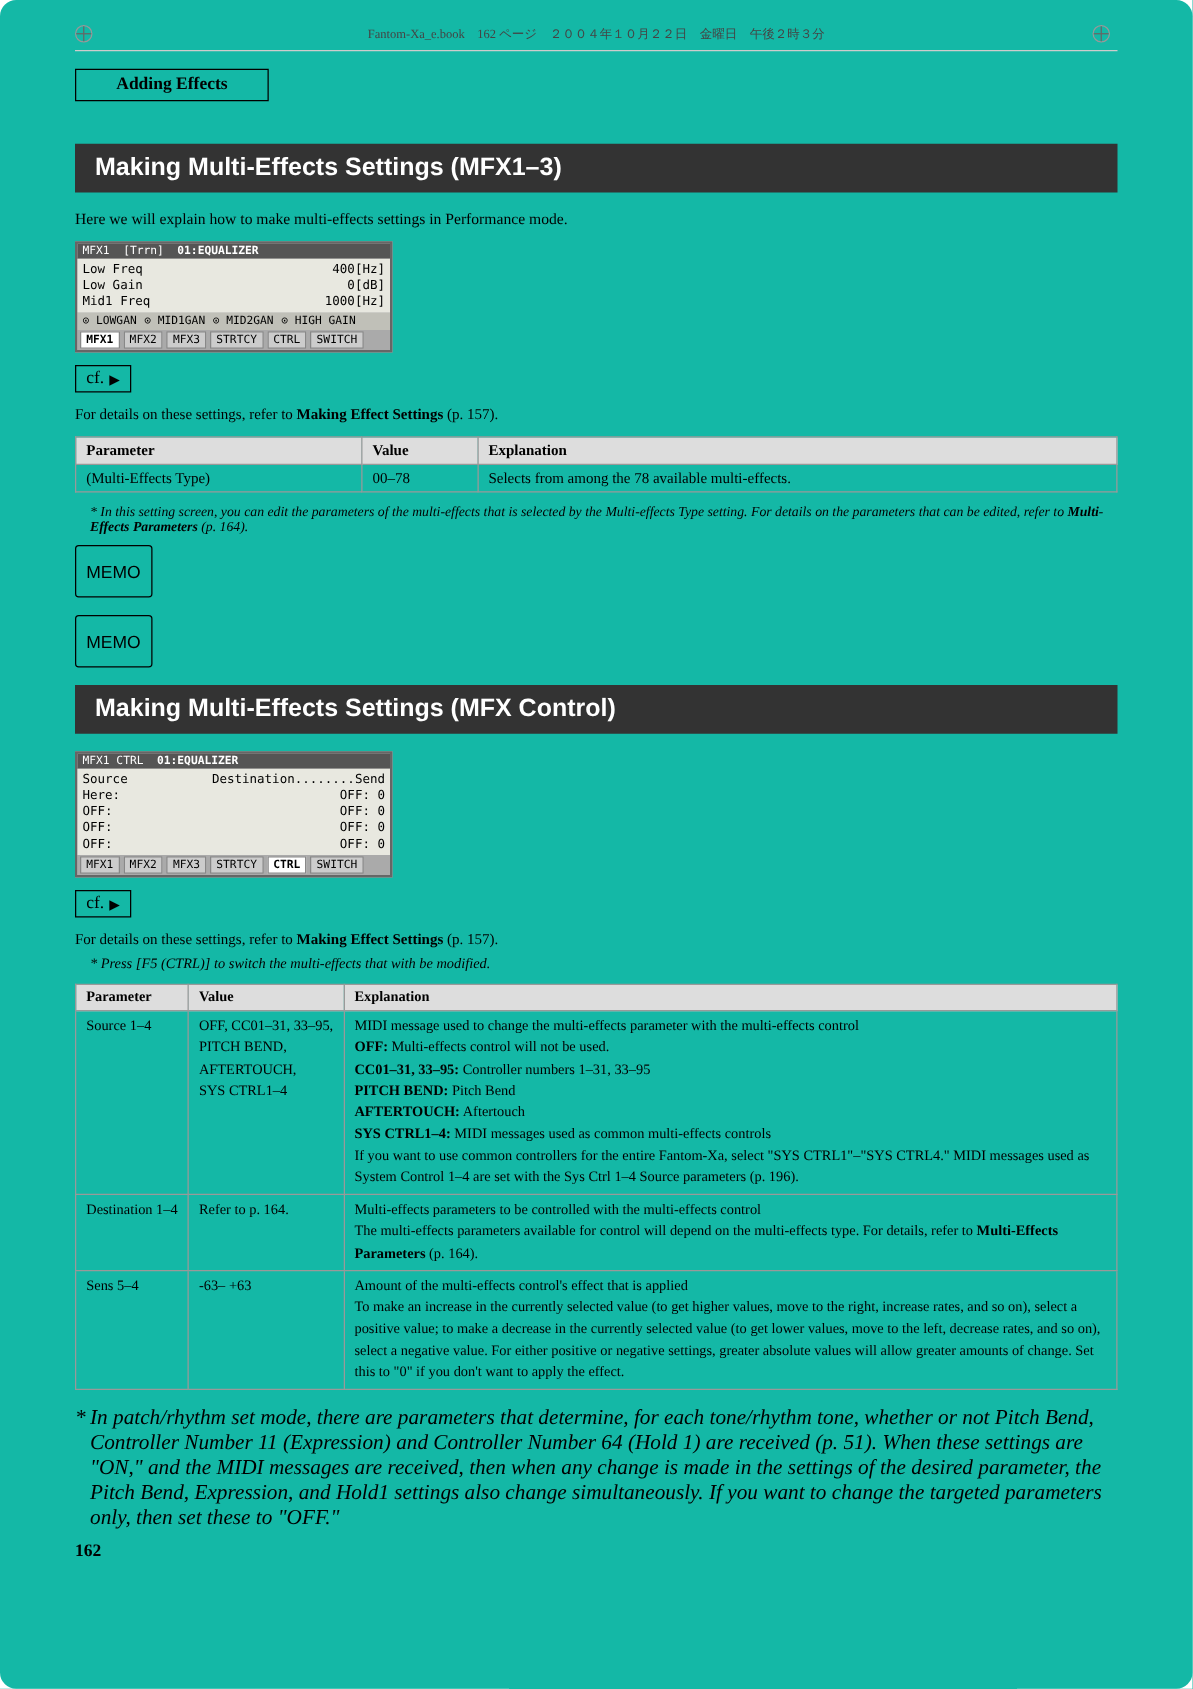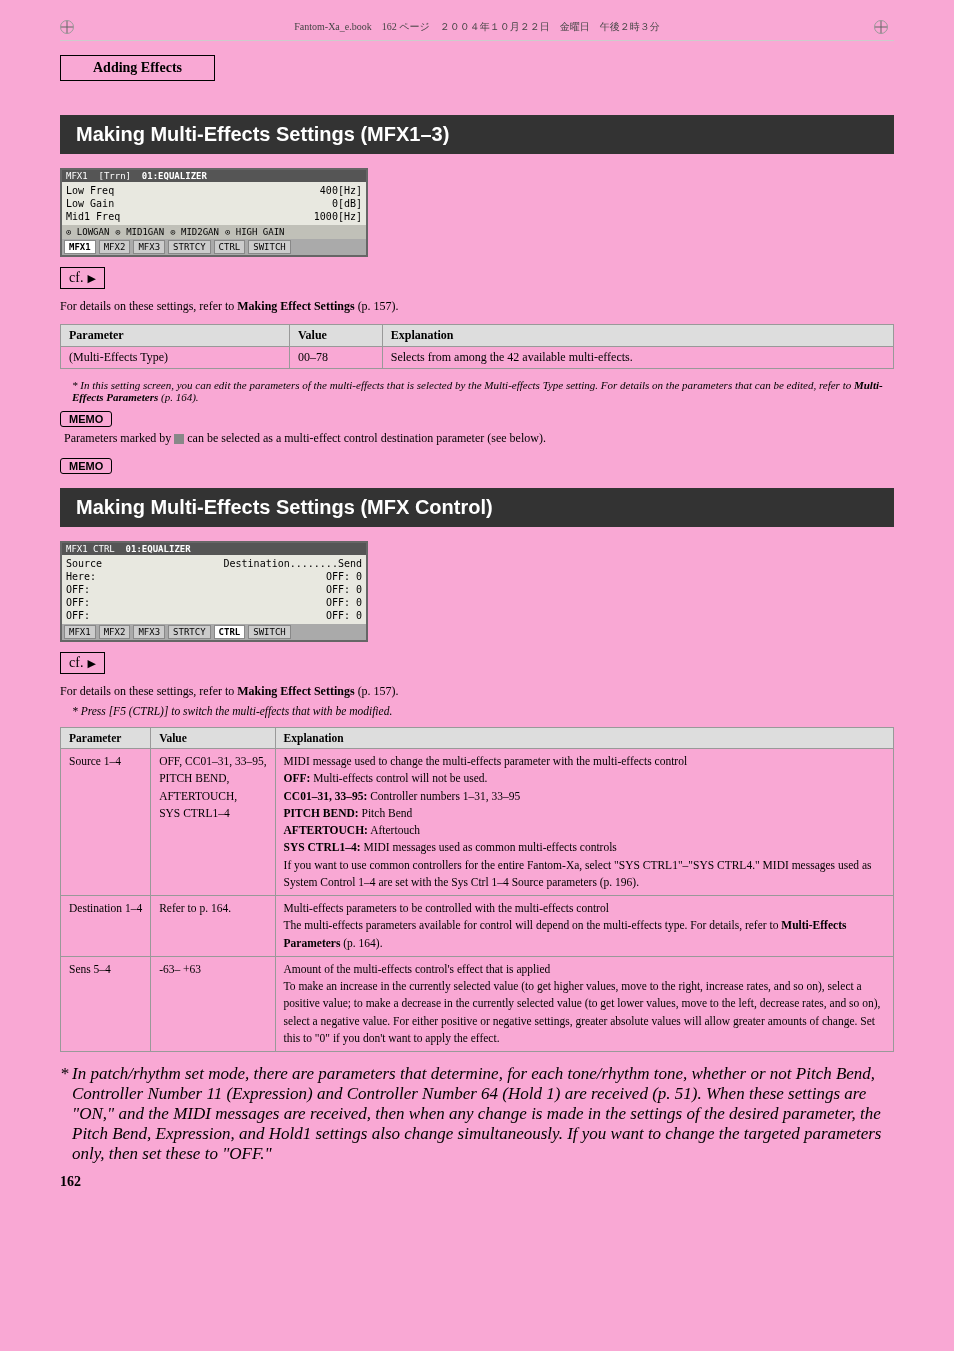--- a/index.html
+++ b/index.html
@@ -8,23 +8,24 @@
       font-family: 'Times New Roman', Times, serif;
       font-size: 13px;
       color: #000;
       width: 954px;
       min-height: 1351px;
       padding: 0;
     }
     .page-container {
       width: 954px;
       min-height: 1351px;
-      background: #f9a8d4;
+      background: #14b8a6;
       position: relative;
       padding: 20px 60px 40px 60px;
+      border-radius: 13px;
     }
     
     .header-bar {
       display: flex;
       align-items: center;
       font-size: 10px;
       color: #333;
       border-bottom: 1px solid #ccc;
       padding-bottom: 6px;
       margin-bottom: 14px;
@@ -86,21 +87,21 @@
 
     
     .screen-sim {
       background: #ccc;
       border: 2px solid #666;
       display: inline-block;
       margin-bottom: 10px;
       font-family: monospace;
       font-size: 10px;
       padding: 0;
-      width: 308px;
+      width: 254px;
     }
     .screen-title {
       background: #555;
       color: #fff;
       padding: 1px 4px;
       display: flex;
       justify-content: space-between;
       font-size: 10px;
     }
     .screen-body {
@@ -181,23 +182,23 @@
     }
     .note-text::before {
       content: '* ';
       font-style: italic;
     }
 
     .memo-box {
       display: inline-block;
       border: 1.5px solid #000;
       border-radius: 3px;
-      padding: 1px 8px;
-      font-size: 11px;
-      font-weight: bold;
+      padding: 12px 8px;
+      font-size: 14px;
+      font-weight: normal;
       margin-bottom: 4px;
       font-family: Arial, sans-serif;
     }
     .memo-content {
       font-size: 12px;
       margin-bottom: 12px;
       padding-left: 4px;
     }
     .memo-block {
       margin-bottom: 10px;
@@ -281,20 +282,21 @@
   <div class="section-label-box">
     <span>Adding Effects</span>
   </div>
 
   
   <div class="chapter-heading">
     <span>Making Multi-Effects Settings (MFX1–3)</span>
   </div>
 
   
+  <p class="intro-text">Here we will explain how to make multi-effects settings in Performance mode.</p>
 
   
   <div class="screen-sim">
     <div class="screen-title">
       <span style="font-size:9px;">MFX1&nbsp;&nbsp;[Trrn]&nbsp;&nbsp;<strong>01:EQUALIZER</strong></span>
     </div>
     <div class="screen-body">
       <div>
           <span>Low Freq</span>
           <span>400[Hz]</span>
@@ -341,36 +343,33 @@
       <tr>
         <th>Parameter</th>
         <th>Value</th>
         <th>Explanation</th>
       </tr>
     </thead>
     <tbody>
       <tr>
         <td>(Multi-Effects Type)</td>
         <td>00–78</td>
-        <td>Selects from among the 42 available multi-effects.</td>
+        <td>Selects from among the 78 available multi-effects.</td>
       </tr>
     </tbody>
   </table>
 
   
   <div class="note-text">
     In this setting screen, you can edit the parameters of the multi-effects that is selected by the Multi-effects Type setting. For details on the parameters that can be edited, refer to <strong>Multi-Effects Parameters</strong> (p. 164).
   </div>
 
   
   <div class="memo-block">
     <div class="memo-box">MEMO</div>
-    <p class="memo-content">
-      Parameters marked by <span style="display:inline-block;width:10px;height:10px;background:#888;vertical-align:middle;"></span> can be selected as a multi-effect control destination parameter (see below).
-    </p>
   </div>
 
   
   <div class="memo-block">
     <div class="memo-box">MEMO</div>
   </div>
 
   
   <div class="chapter-heading">
     <span>Making Multi-Effects Settings (MFX Control)</span>

